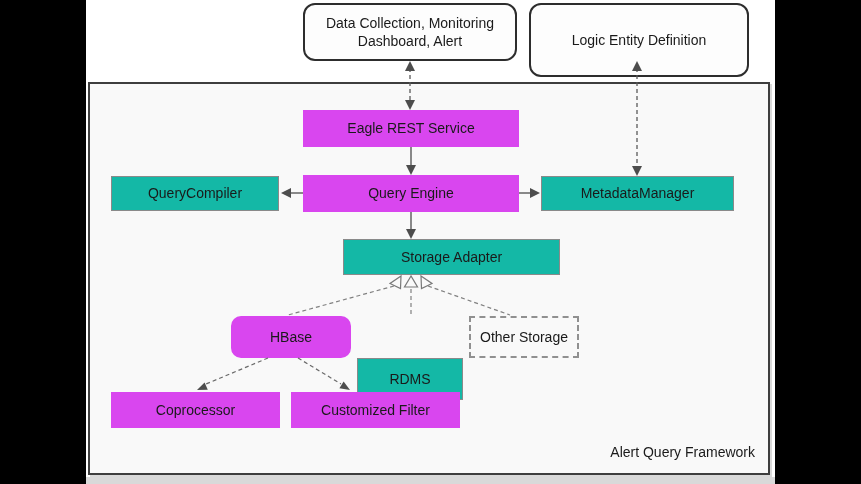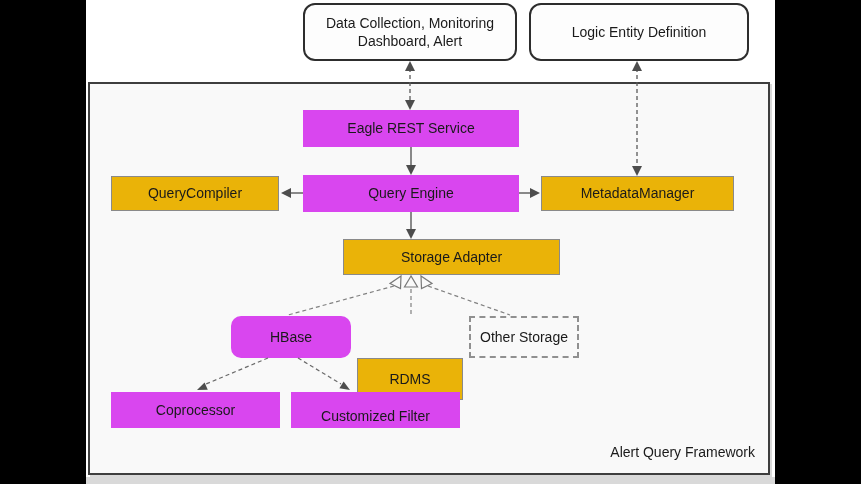--- a/index.html
+++ b/index.html
@@ -19,35 +19,35 @@
   .node{
     position:absolute;box-sizing:border-box;
     display:flex;align-items:center;justify-content:center;text-align:center;
     font-size:14px;line-height:1.3;z-index:2;
   }
   .rounded{
     background:#fdfdfd;border:2px solid #2d2d2d;border-radius:12px;
     padding:4px 10px;
   }
   .gray{background:#d946ef;border:3px solid #d946ef;}
-  .white{background:#eab308;border:1px solid #8a8a8a;}
+  .white{background:#14b8a6;border:1px solid #8a8a8a;}
   .dashedbox{background:transparent;border:2px dashed #909090;}
   
   .n-datacollection{left:303px;top:3px;width:214px;height:58px;justify-content:center;}
-  .n-logicentity{left:529px;top:3px;width:220px;height:58px;}
+  .n-logicentity{left:529px;top:3px;width:220px;height:74px;}
   .n-eaglerest{left:303px;top:110px;width:216px;height:37px;}
   .n-querycompiler{left:111px;top:176px;width:168px;height:35px;}
   .n-queryengine{left:303px;top:175px;width:216px;height:37px;}
   .n-metadatamanager{left:541px;top:176px;width:193px;height:35px;}
   .n-storageadapter{left:303px;top:239px;width:217px;height:36px;margin-left:40px;}
   .n-hbase{left:231px;top:316px;width:120px;height:42px;border-radius:10px;}
   .n-rdms{left:357px;top:316px;width:106px;height:42px;margin-top:42px;}
   .n-otherstorage{left:469px;top:316px;width:110px;height:42px;}
   .n-coprocessor{left:111px;top:392px;width:169px;height:36px;}
-  .n-customizedfilter{left:291px;top:392px;width:169px;height:36px;align-items:flex-end;}
+  .n-customizedfilter{left:291px;top:392px;width:169px;height:36px;}
   .framework-label{
     position:absolute;left:540px;top:444px;width:215px;
     text-align:right;font-size:14px;z-index:2;
   }
   svg.connectors{position:absolute;left:0;top:0;z-index:3;pointer-events:none;}
 </style>
 </head>
 <body>
 
 <div class="canvas">

